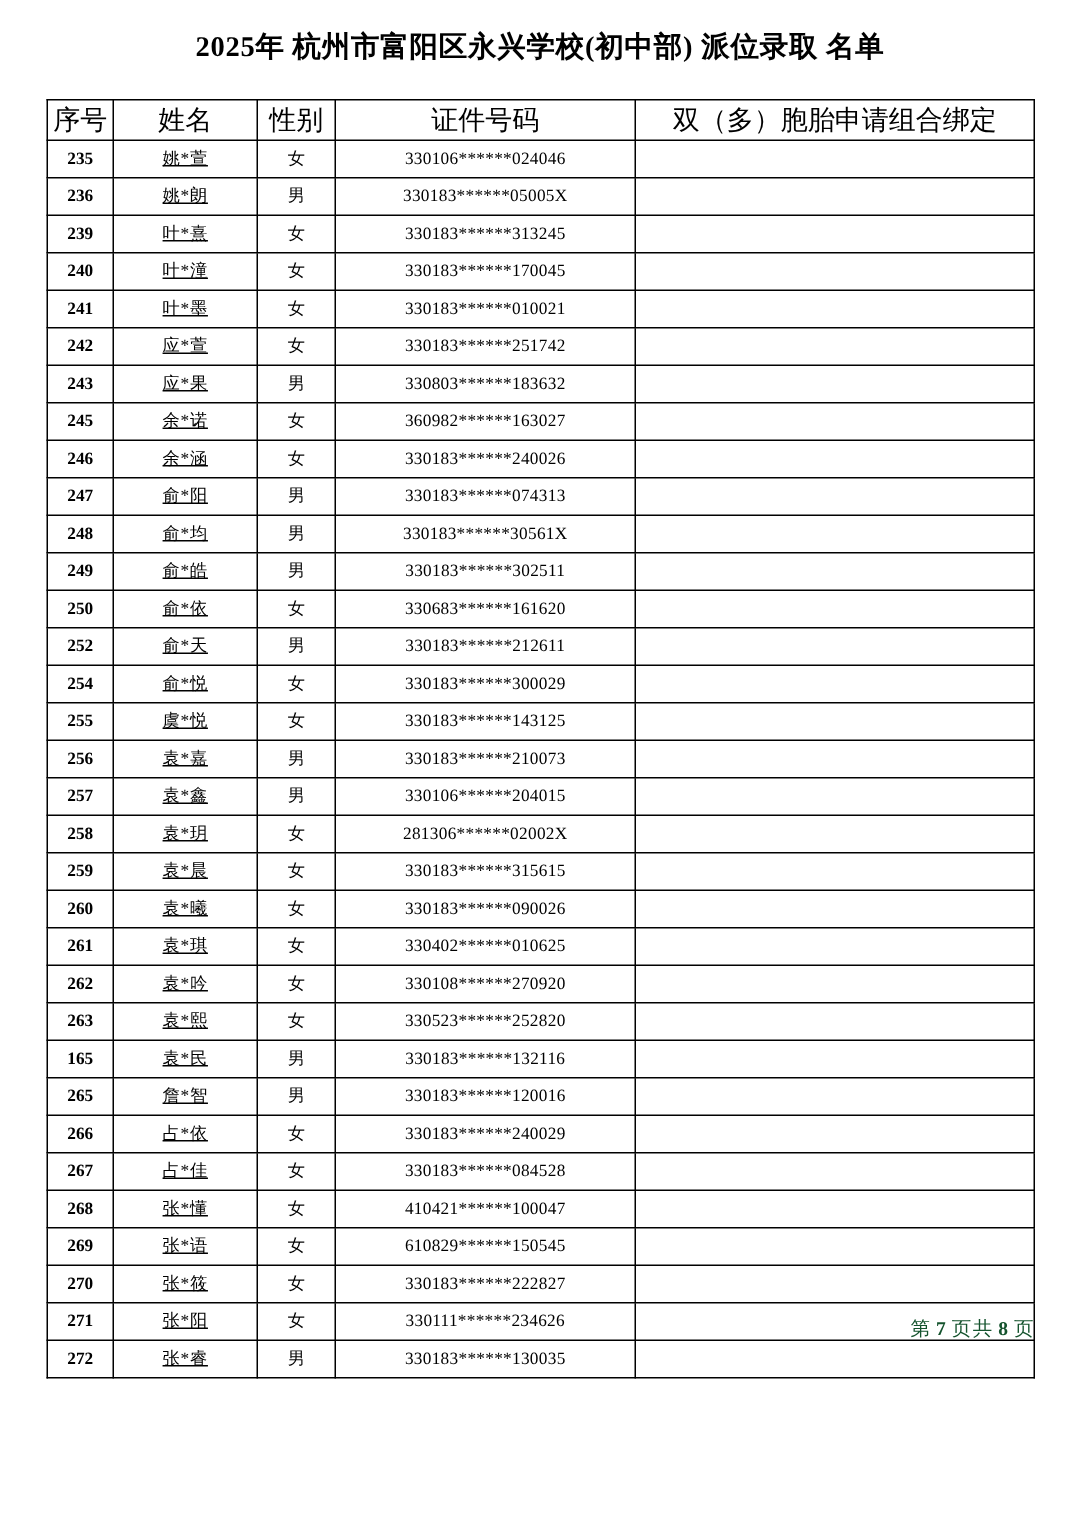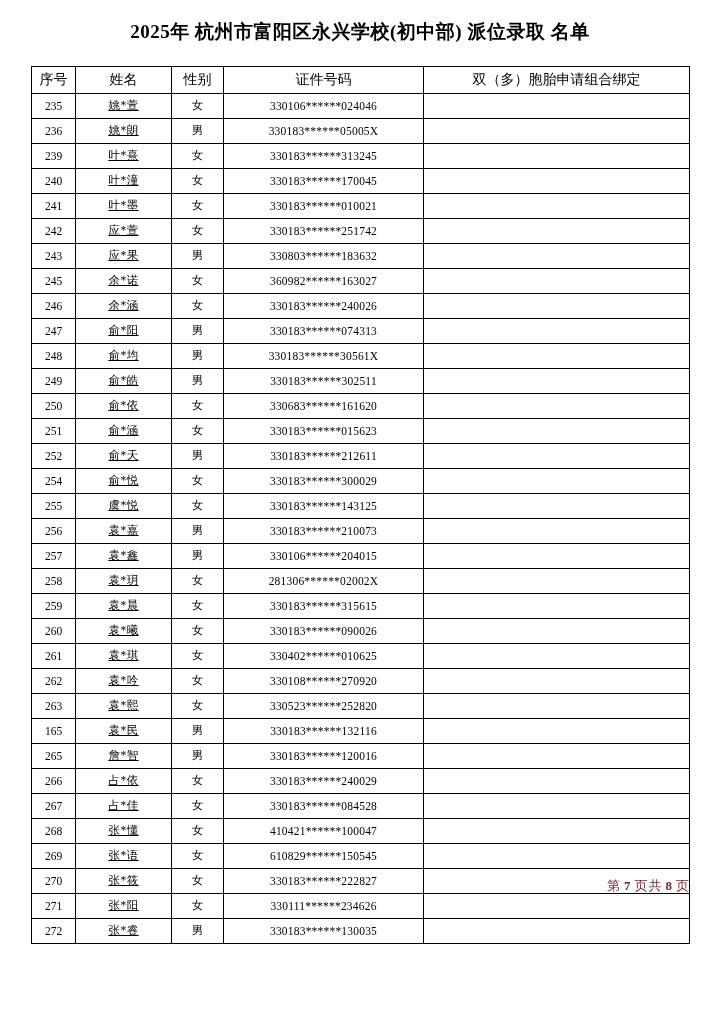--- a/index.html
+++ b/index.html
@@ -44,42 +44,42 @@
   table.roster th, table.roster td {
     border: 1px solid #000000;
     text-align: center;
     vertical-align: middle;
     font-size: 11.5px;
     height: 24px;
     padding: 0;
     font-family: "Liberation Serif", "DejaVu Serif", serif;
   }
   table.roster th {
-    font-size: 14px;
+    font-size: 18px;
     font-weight: normal;
     height: 26px;
   }
   col.c-idx { width: 44px; }
   col.c-name { width: 96px; }
   col.c-gender { width: 52px; }
   col.c-id { width: 200px; }
   col.c-twin { width: 266px; }
 
-  td.idx { font-size: 11.5px; }
+  td.idx { font-size: 11.5px; font-weight: bold; }
   td.name { font-size: 12.5px; letter-spacing: 0.5px; text-decoration: underline; }
   td.gender { font-size: 12px; }
   td.idnum { font-size: 11px; font-family: "Liberation Serif", "DejaVu Serif", serif; letter-spacing: 0.2px; }
   td.twin { }
 
   .footer {
     position: absolute;
     bottom: 26px;
     right: 30px;
     font-size: 13px;
-    color: #7f1d1d;
+    color: #14532d;
     font-family: "Liberation Serif", "DejaVu Serif", serif;
     letter-spacing: 1px;
   }
   .footer .num {
     font-weight: bold;
     padding: 0 3px;
   }
 </style>
 </head>
 <body>
@@ -192,27 +192,20 @@
             <td class="twin"></td>
           </tr>
           <tr>
             <td class="idx">250</td>
             <td class="name">俞*依</td>
             <td class="gender">女</td>
             <td class="idnum">330683******161620</td>
             <td class="twin"></td>
           </tr>
           <tr>
-            <td class="idx">251</td>
-            <td class="name">俞*涵</td>
-            <td class="gender">女</td>
-            <td class="idnum">330183******015623</td>
-            <td class="twin"></td>
-          </tr>
-          <tr>
             <td class="idx">252</td>
             <td class="name">俞*天</td>
             <td class="gender">男</td>
             <td class="idnum">330183******212611</td>
             <td class="twin"></td>
           </tr>
           <tr>
             <td class="idx">254</td>
             <td class="name">俞*悦</td>
             <td class="gender">女</td>

